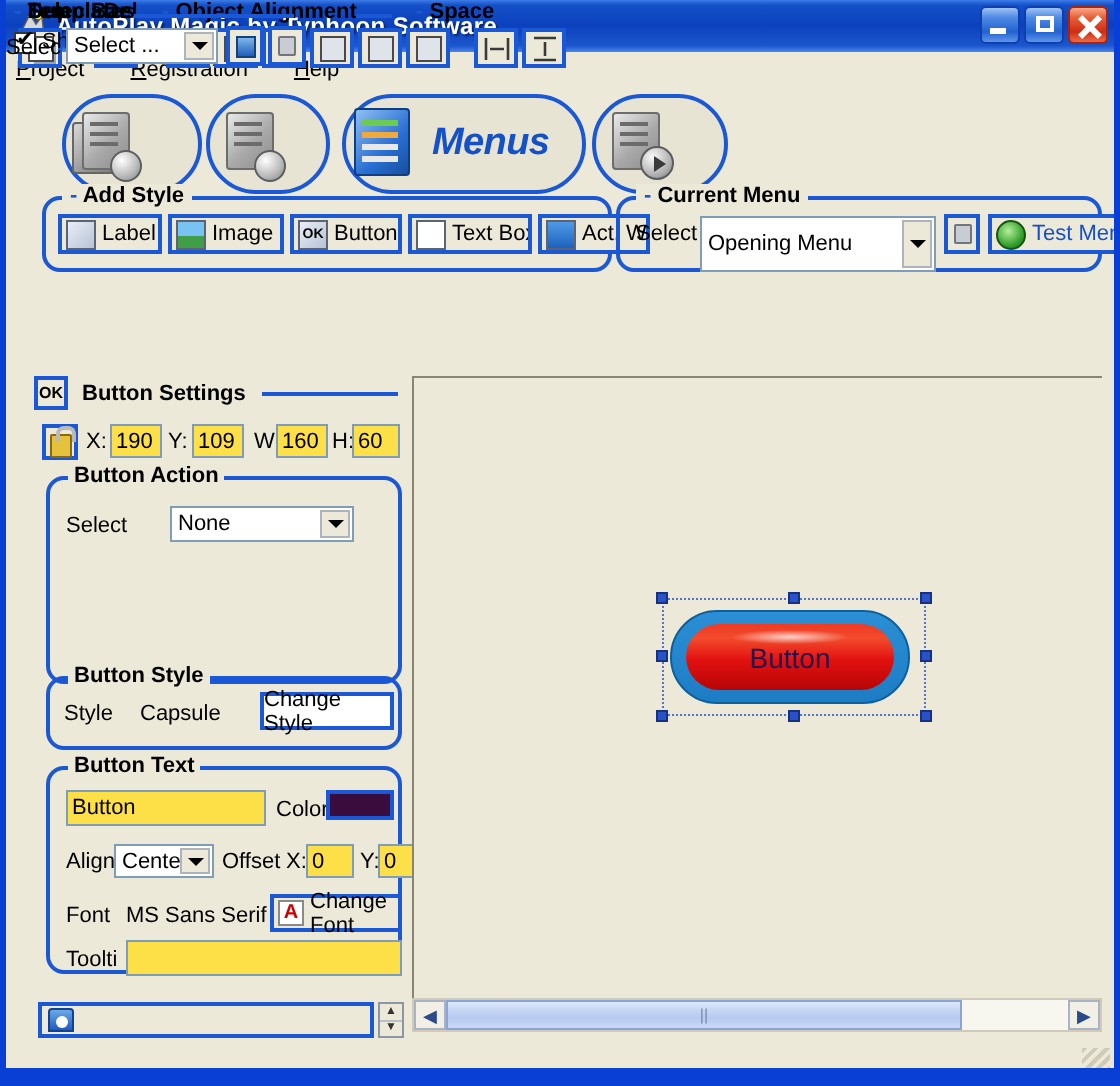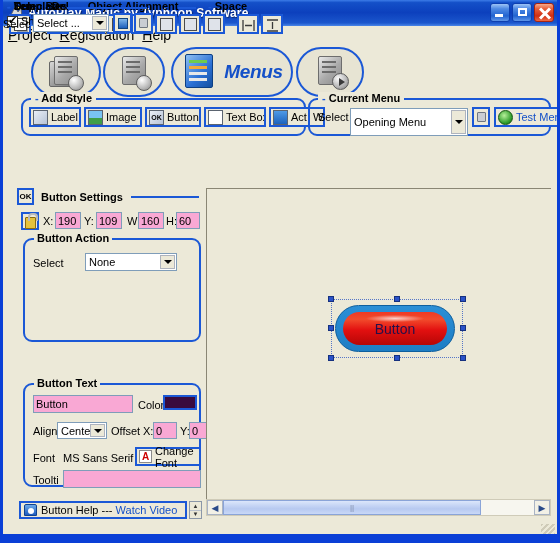--- a/index.html
+++ b/index.html
@@ -53,34 +53,34 @@
   }
   .tbtn.close i.a { transform: rotate(45deg); }
   .tbtn.close i.b { transform: rotate(-45deg); }
 
   
   .menubar {
     position: absolute; left: 0; top: 26px; width: 554px; height: 18px;
     background: #ece9d8; display: flex; align-items: center; padding-left: 5px;
   }
   .menubar span {
-    font-size: 14px; color: #000; margin-right: 8px; white-space: nowrap;
+    font-size: 11px; color: #000; margin-right: 23px; white-space: nowrap;
   }
   .menubar span u { text-decoration: underline; }
 
   
   .bigbar {
     position: absolute; left: 0; top: 44px; width: 554px; height: 57px;
     background: #ece9d8;
   }
   .bigico {
     position: absolute; top: 3px; height: 50px;
     border: 2px solid #1b58d6; border-radius: 25px;
     background: #e7e4d3;
-    display: flex; align-items: center; justify-content: center;
+    display: flex; align-items: center; justify-content: flex-start;
   }
   .bigico.i1 { left: 28px; width: 70px; }
   .bigico.i2 { left: 100px; width: 62px; }
   .bigico.i3 { left: 168px; width: 122px; background: #e7e4d3; }
   .bigico.i4 { left: 293px; width: 68px; }
   .bigico-label {
     color: #1450c8; font-size: 19px; font-weight: bold; font-style: italic;
     margin-left: 3px; letter-spacing: -.3px;
   }
   .glyph { position: relative; width: 40px; height: 38px; }
@@ -167,21 +167,21 @@
     display: flex; align-items: center; justify-content: center;
   }
   .miniglyph {
     width: 13px; height: 13px; border: 1px solid #4a4a4a;
     background: #dfe3ea; position: relative;
   }
 
   
   .lab { position: absolute; font-size: 11px; color: #000; white-space: nowrap; }
   .inp {
-    position: absolute; background: #f9a8d4; border: 1px solid #7f9db9;
+    position: absolute; background: #fde047; border: 1px solid #7f9db9;
     font-size: 11px; color: #000; padding: 0 2px; line-height: 16px;
     font-family: "Liberation Sans", sans-serif; overflow: hidden; white-space: nowrap;
   }
   .combo {
     position: absolute; background: #fff; border: 1px solid #7f9db9;
     font-size: 11px; color: #000; display: flex; align-items: center;
     padding-left: 3px; overflow: hidden; white-space: nowrap;
   }
   .combo .arrow {
     position: absolute; right: 1px; top: 1px; bottom: 1px; width: 15px;
@@ -568,20 +568,26 @@
 
     <div class="sub" style="left:6px; top:50px; width:178px; height:104px;">
       <div class="cap">Button Action</div>
       <div class="lab" style="left:8px; top:17px;">Select</div>
       <div class="combo" style="left:60px; top:13px; width:92px; height:18px;">
         <span>None</span>
         <span class="arrow"></span>
       </div>
     </div>
 
+    <div class="sub" style="left:6px; top:150px; width:178px; height:37px;">
+      <div class="cap">Button Style</div>
+      <div class="lab" style="left:7px; top:11px;">Style</div>
+      <div class="lab" style="left:45px; top:11px;">Capsule</div>
+      <div class="plainbtn" style="left:105px; top:6px; width:67px; height:19px; background:#fff;">Change Style</div>
+    </div>
 
     <div class="sub" style="left:6px; top:195px; width:178px; height:104px;">
       <div class="cap">Button Text</div>
 
       <div class="inp" style="left:8px; top:10px; width:100px; height:18px;" placeholder="">Button</div>
       <div class="lab" style="left:113px; top:14px;">Color</div>
       <div class="swatch" style="left:138px; top:10px; background:#3a0b3d;"></div>
 
       <div class="lab" style="left:8px; top:40px;">Align</div>
       <div class="combo" style="left:32px; top:37px; width:50px; height:17px;">
@@ -601,21 +607,20 @@
         <span>Change Font</span>
       </div>
 
       <div class="lab" style="left:8px; top:89px;">Toolti</div>
       <div class="inp" style="left:38px; top:85px; width:138px; height:18px;"></div>
     </div>
   </div>
 
   <div class="helpbar">
     <span class="helpico"></span>
-    <span class="help-txt"><span>Button Help --- </span><b>Watch Video</b></span>
   </div>
   <div class="spin">
     <i>▲</i>
     <i>▼</i>
   </div>
 
   <div class="canvaswrap">
     <div class="canvas">
       <div class="selbox"></div>
       <div class="capsule">

